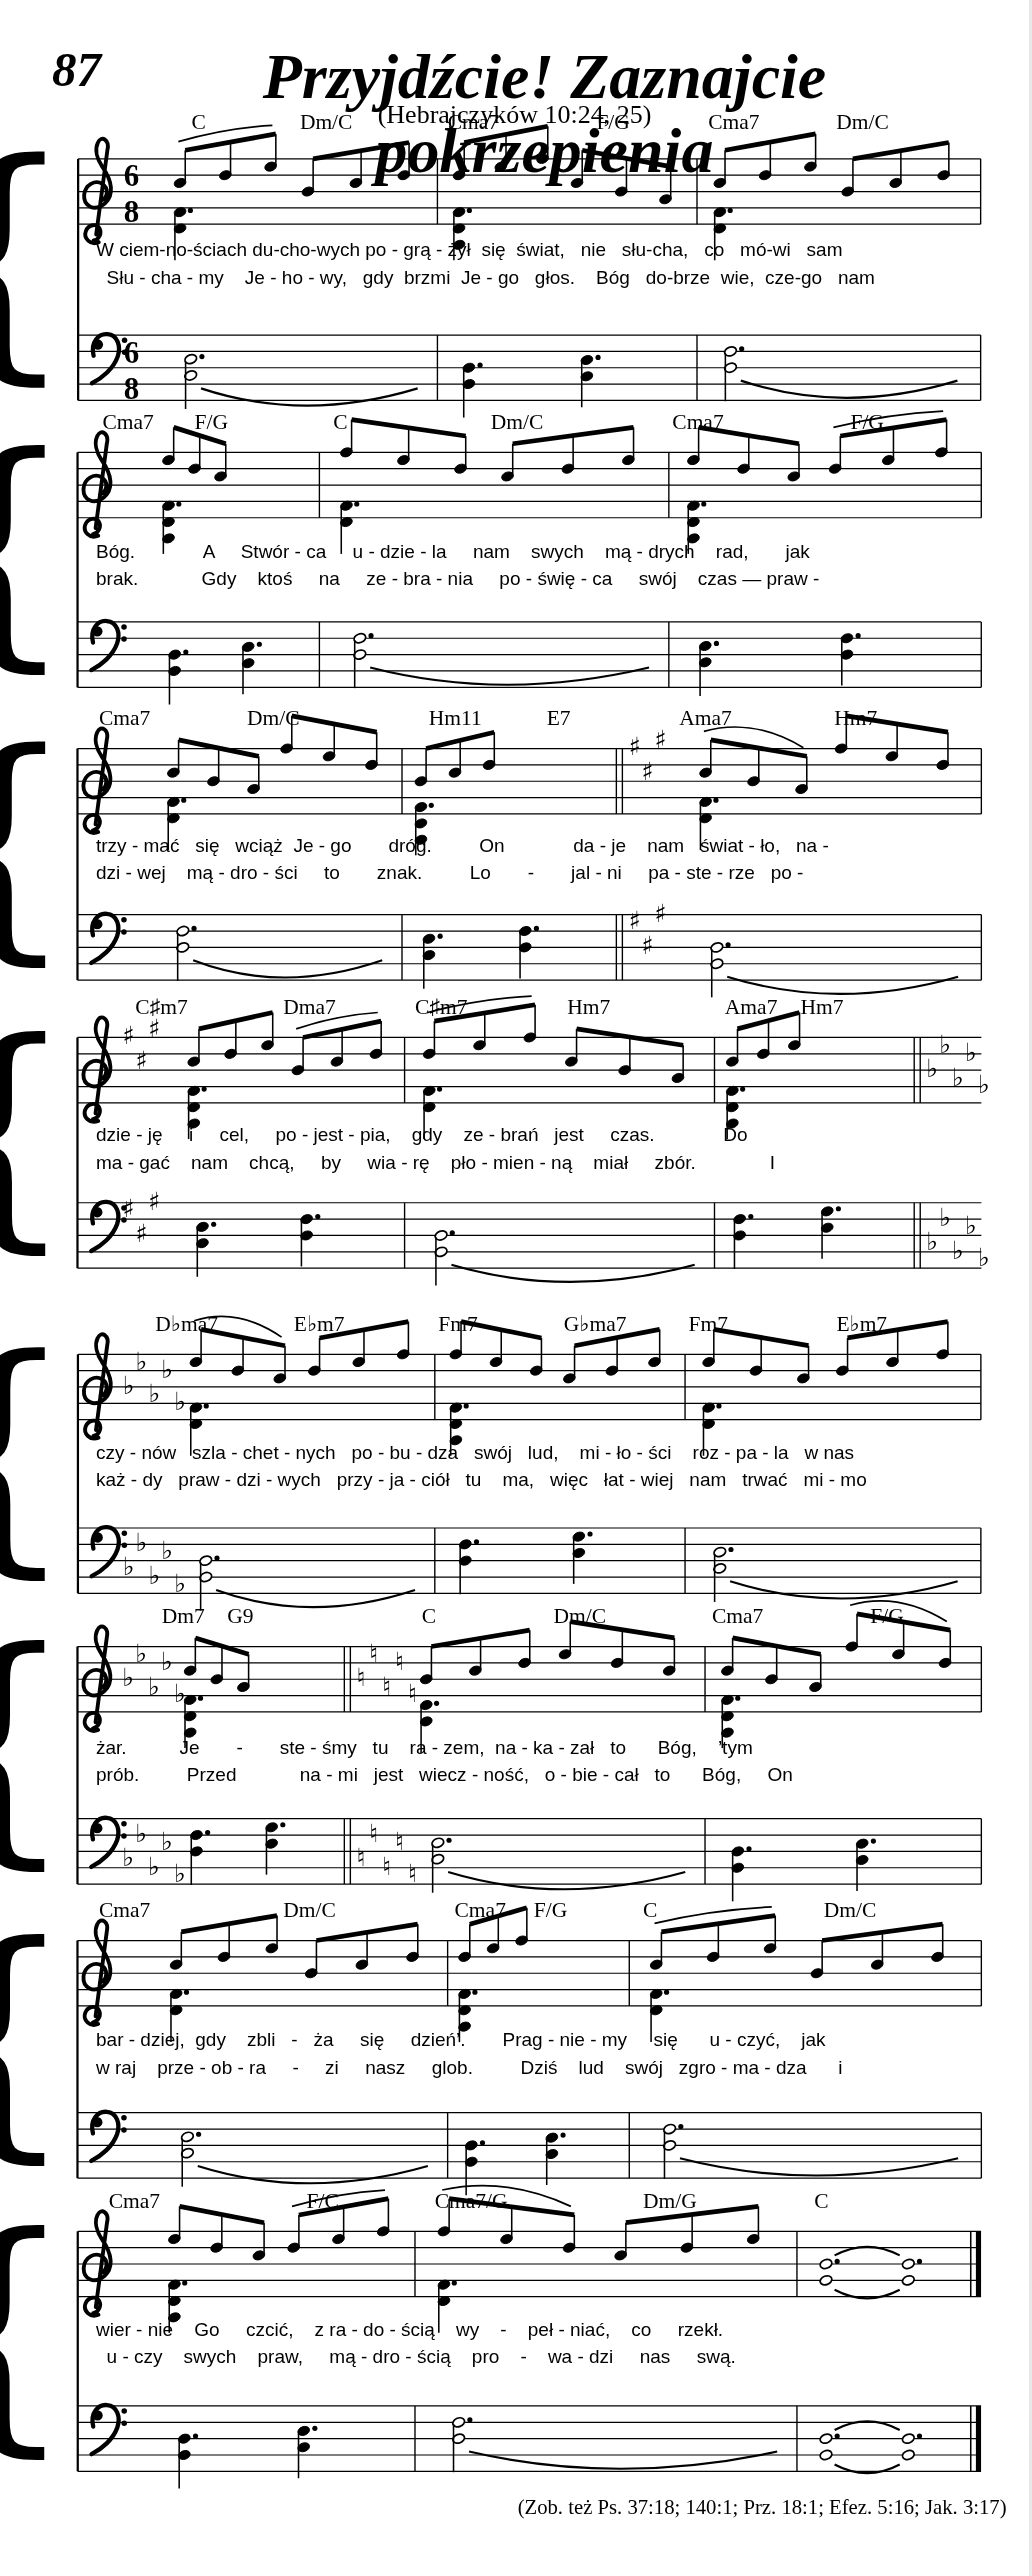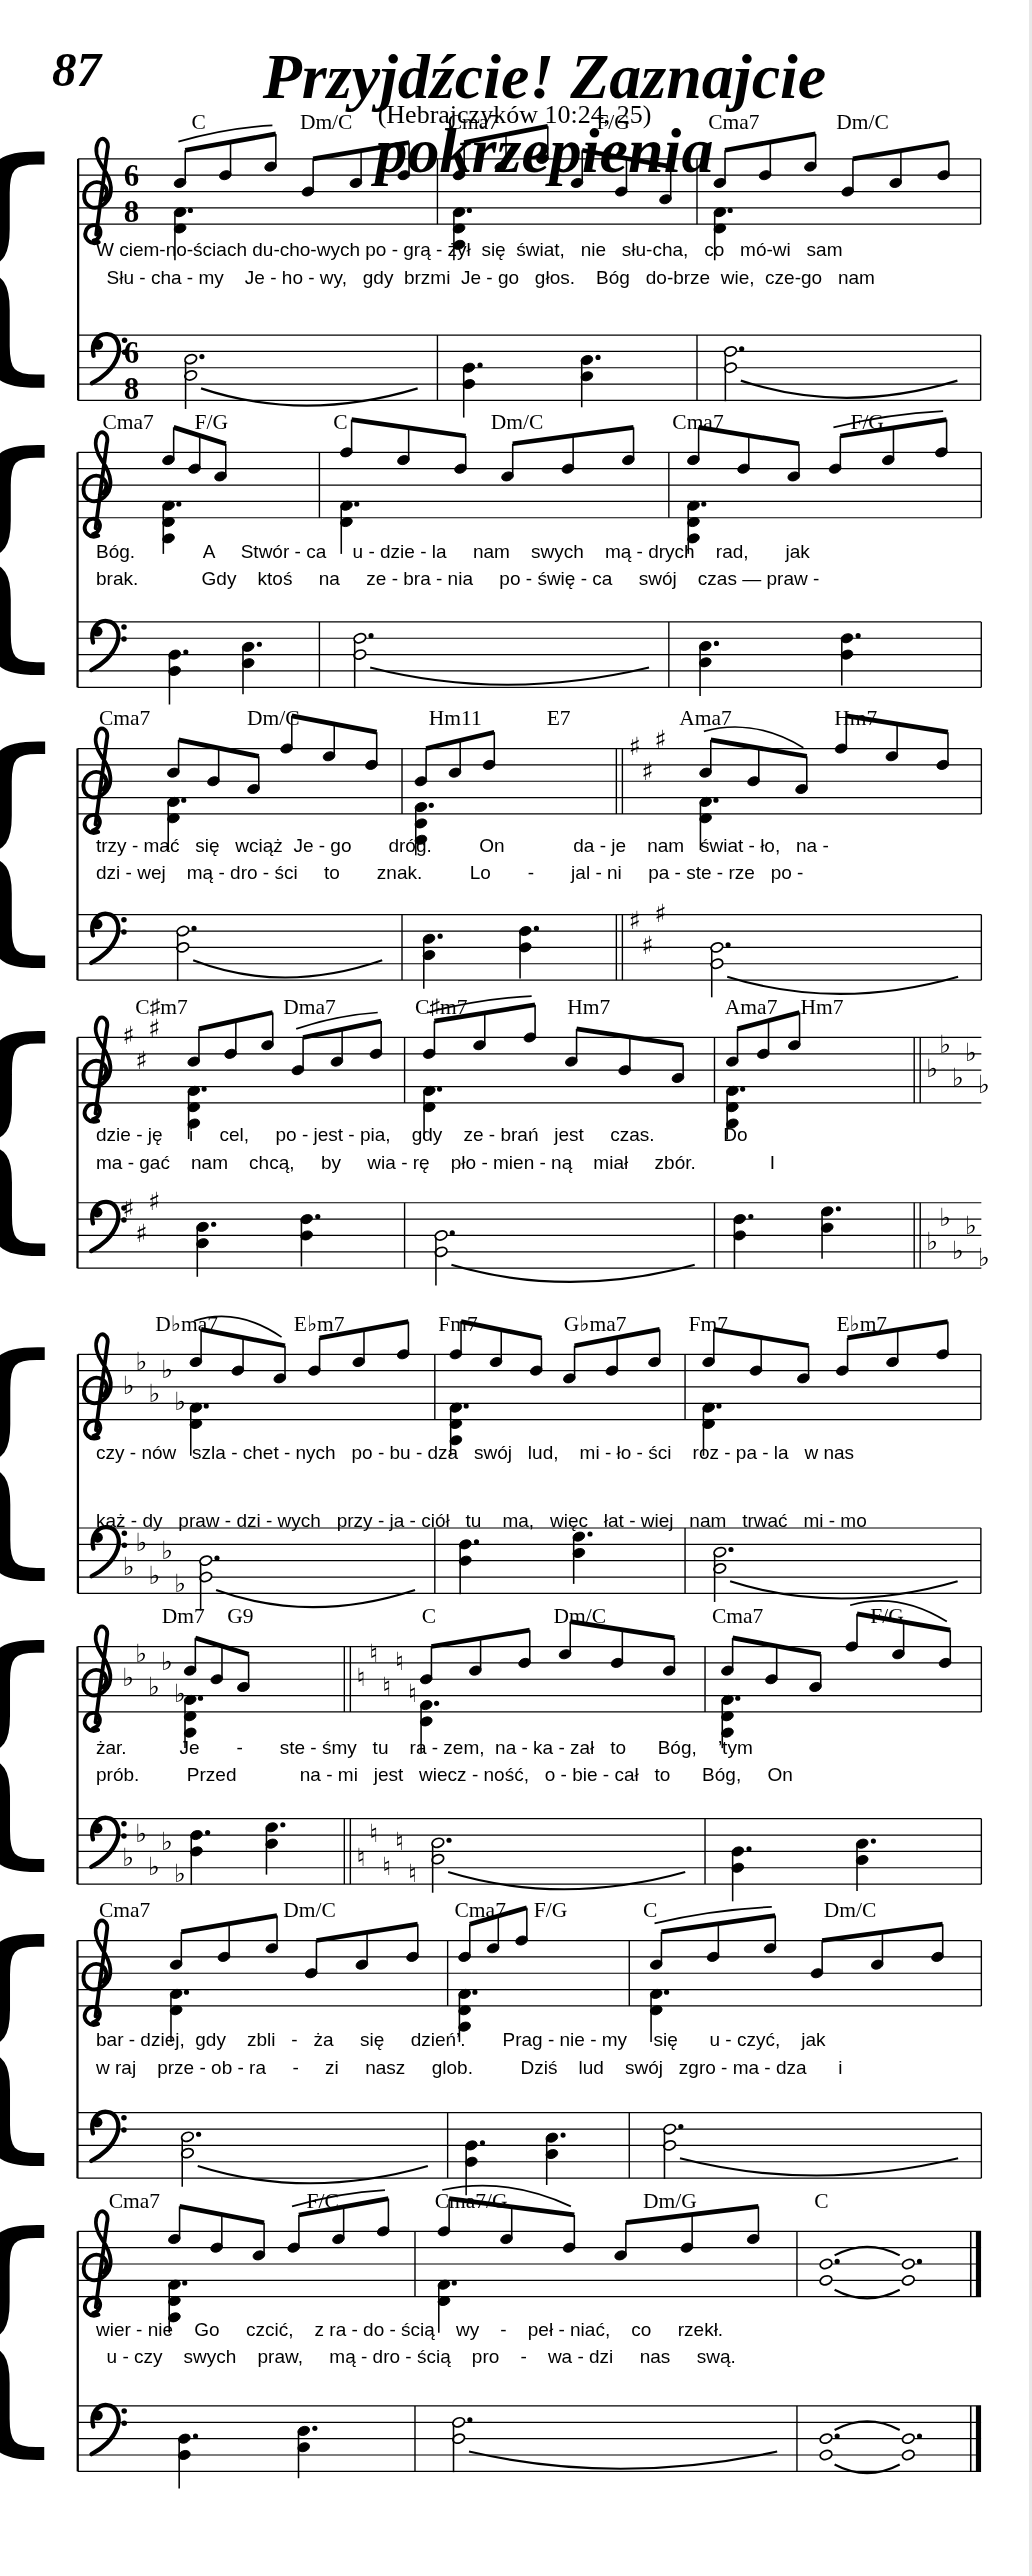--- a/index.html
+++ b/index.html
@@ -744,21 +744,21 @@
           <path d="M 848.4,319 Q 974.7,359 1113,319" fill="none" stroke="#000" stroke-width="2.5"></path>
         </g>
         <text x="180" y="28" class="chord">D♭ma7</text>
         <text x="341" y="28" class="chord">E♭m7</text>
         <text x="509" y="28" class="chord">Fm7</text>
         <text x="655" y="28" class="chord">G♭ma7</text>
         <text x="800" y="28" class="chord">Fm7</text>
         <text x="972" y="28" class="chord">E♭m7</text>
       </svg>
       <div class="lyric" style="top: 1442px;">czy - nów   szla - chet - nych   po - bu - dza   swój   lud,    mi - ło - ści    roz - pa - la   w nas</div>
-      <div class="lyric" style="top: 1469px; margin-top: 41px;">każ - dy   praw - dzi - wych   przy - ja - ciół   tu    ma,   więc   łat - wiej   nam   trwać   mi - mo</div>
+      <div class="lyric" style="top: 1469px;">każ - dy   praw - dzi - wych   przy - ja - ciół   tu    ma,   więc   łat - wiej   nam   trwać   mi - mo</div>
       <svg width="1033" height="349" viewBox="0 0 1200 405" class="system" style="top: 1599px;">
         <g>
           <line x1="90" y1="55" x2="1140" y2="55" stroke="#000" stroke-width="1.4"></line>
           <line x1="90" y1="74" x2="1140" y2="74" stroke="#000" stroke-width="1.4"></line>
           <line x1="90" y1="93" x2="1140" y2="93" stroke="#000" stroke-width="1.4"></line>
           <line x1="90" y1="112" x2="1140" y2="112" stroke="#000" stroke-width="1.4"></line>
           <line x1="90" y1="131" x2="1140" y2="131" stroke="#000" stroke-width="1.4"></line>
         </g>
         <g>
           <line x1="90" y1="255" x2="1140" y2="255" stroke="#000" stroke-width="1.4"></line>
@@ -1164,14 +1164,15 @@
         </g>
         <text x="126" y="28" class="chord">Cma7</text>
         <text x="356" y="28" class="chord">F/C</text>
         <text x="505" y="28" class="chord">Cma7/G</text>
         <text x="747" y="28" class="chord">Dm/G</text>
         <text x="946" y="28" class="chord">C</text>
       </svg>
       <div class="lyric" style="top: 2319px;">wier - nie    Go     czcić,    z ra - do - ścią    wy    -    peł - niać,    co     rzekł.</div>
       <div class="lyric" style="top: 2346px;">  u - czy    swych    praw,     mą - dro - ścią    pro    -    wa - dzi     nas     swą.</div>
     </div>
+  <div class="footer">(Zob. też Ps. 37:18; 140:1; Prz. 18:1; Efez. 5:16; Jak. 3:17)</div>
 </div>
 
 
 </body></html>

